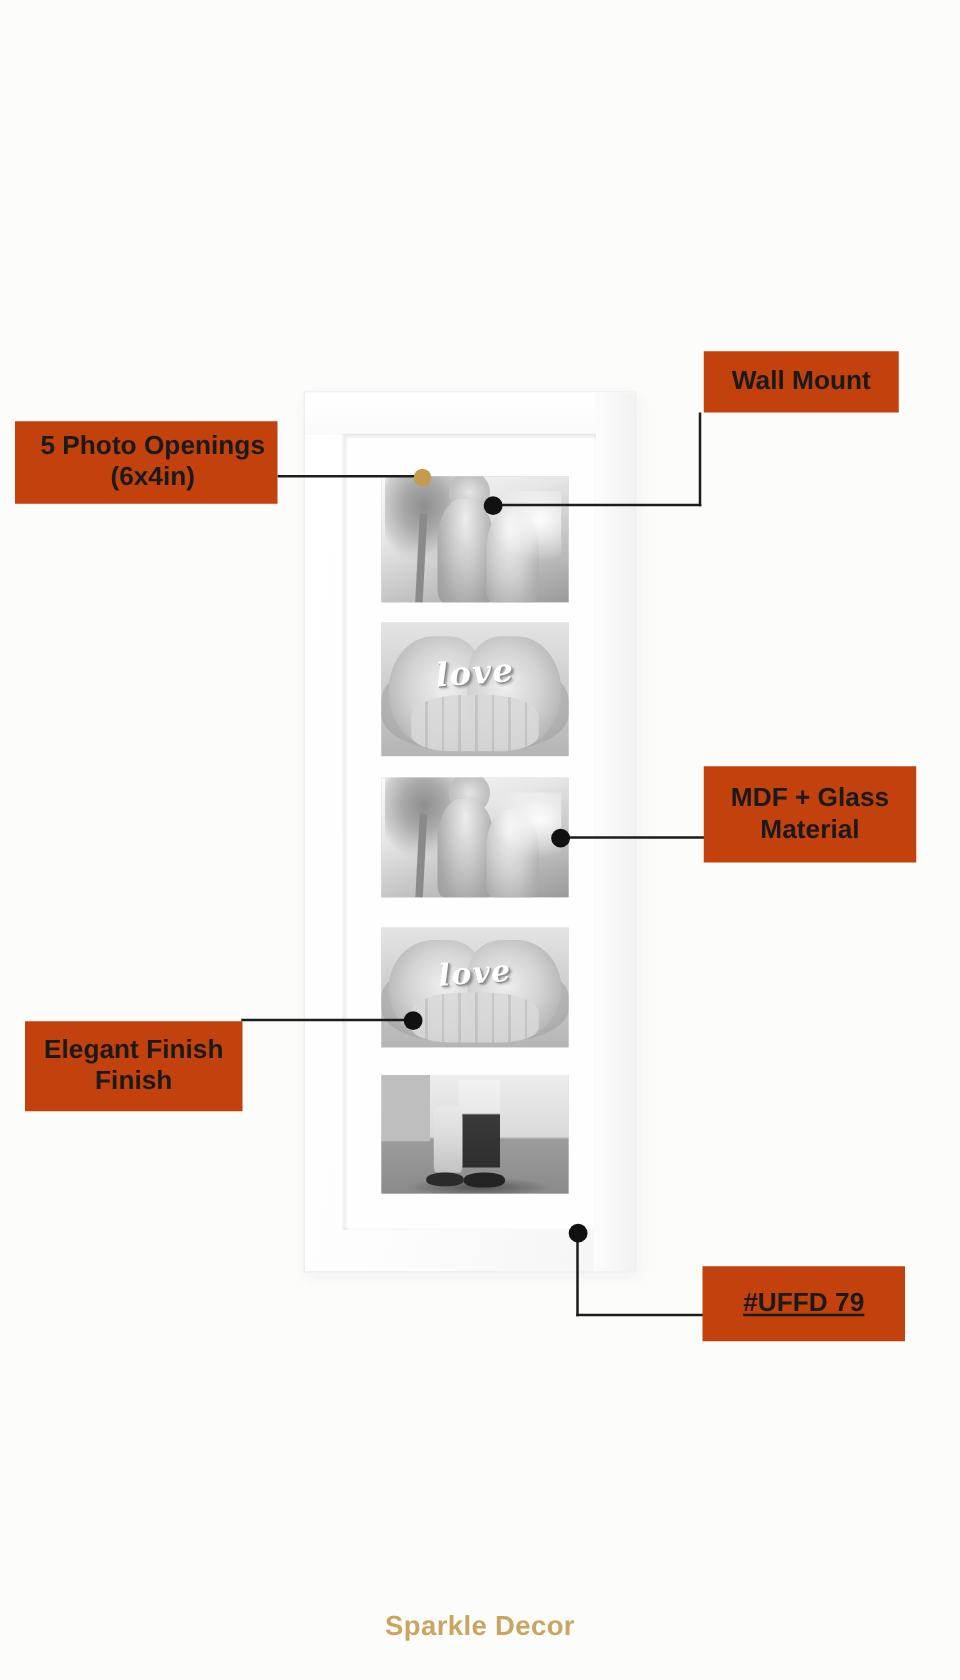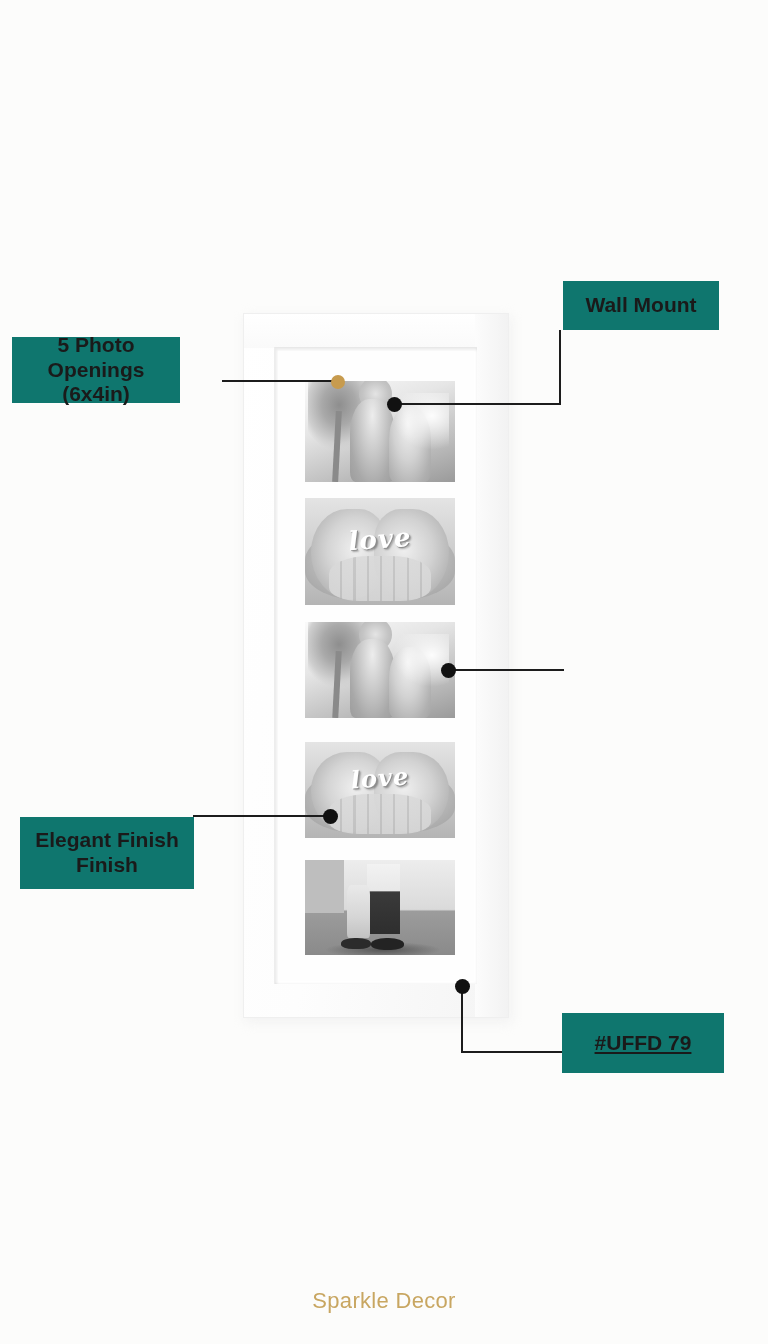--- a/index.html
+++ b/index.html
@@ -106,30 +106,30 @@
            background:linear-gradient(180deg,#E9E9E9 0%, #D6D6D6 60%, #C2C2C2 100%);
            border-radius:18% 18% 10% 10%; }
   .shoeL { position:absolute; left:24%; bottom:6%; width:20%; height:12%; background:#2B2B2B; border-radius:46% 46% 40% 40%; }
   .shoeR { position:absolute; left:44%; bottom:5%; width:22%; height:13%; background:#232323; border-radius:46% 46% 40% 40%; }
   .shadowFloor { position:absolute; left:14%; bottom:0; width:76%; height:14%;
            background:radial-gradient(ellipse at 50% 60%, rgba(40,40,40,.55) 0%, rgba(40,40,40,0) 72%); }
 
   
   .label {
     position:absolute;
-    background:#0f766e;
+    background:#c2410c;
     color:#1A1A1A;
     font-weight:700;
     display:flex; align-items:center; justify-content:center;
     text-align:center;
     line-height:1.18;
     padding:6px 10px;
     z-index:6;
   }
-  .lbl-openings { left:12px;  top:337px; width:168px; height:66px; font-size:21px; }
+  .lbl-openings { left:12px;  top:337px; width:210px; height:66px; font-size:21px;justify-content:flex-end; }
   .lbl-wall     { left:563px; top:281px; width:156px; height:49px; font-size:21px; }
   .lbl-mdf      { left:563px; top:613px; width:170px; height:77px; font-size:21px; }
   .lbl-finish   { left:20px;  top:817px; width:174px; height:72px; font-size:21px; }
   .lbl-sku      { left:562px; top:1013px;width:162px; height:60px; font-size:21px;text-decoration:underline; }
 
   
   .conn { position:absolute; background:#1C1C1C; z-index:5; }
   .dot  { position:absolute; width:15px; height:15px; border-radius:50%; background:#111111; z-index:7; }
   .dot.gold { background:#C79B4E; width:14px; height:14px; }
 
@@ -150,20 +150,21 @@
   .c5-v { left:461px; top:990px;  width:2px;  height:63px; }
   .c5-h { left:461px; top:1051px; width:102px; height:2px; }
 
   
   .footer {
     position:absolute; left:0; right:0; top:1288px;
     text-align:center;
     font-size:22px;
     color:#C8A661;
     letter-spacing:.3px;
+    font-weight:bold;
   }
 </style>
 </head>
 <body>
 
 <div id="stage">
 
   <div class="frame-wrap">
     <div class="frame-shadow"></div>
     <div class="frame-outer">
@@ -254,20 +255,26 @@
     <span>
       <span>5 Photo Openings</span><br>
       <span>(6x4in)</span>
     </span>
   </div>
 
   <div class="label lbl-wall">
     <span>Wall Mount</span>
   </div>
 
+  <div class="label lbl-mdf">
+    <span>
+      <span>MDF + Glass</span><br>
+      <span>Material</span>
+    </span>
+  </div>
 
   <div class="label lbl-finish">
     <span>
       <span>Elegant Finish</span><br>
       <span>Finish</span>
     </span>
   </div>
 
   <div class="label lbl-sku">
     <span>#UFFD 79</span>

